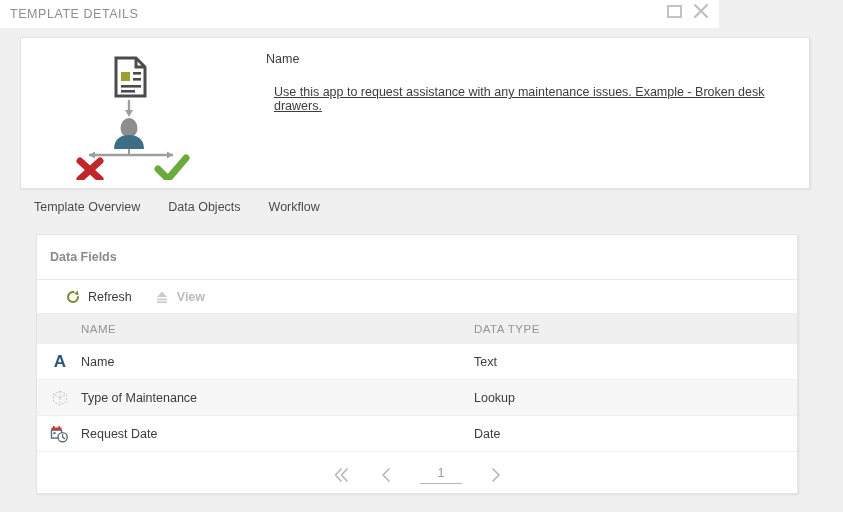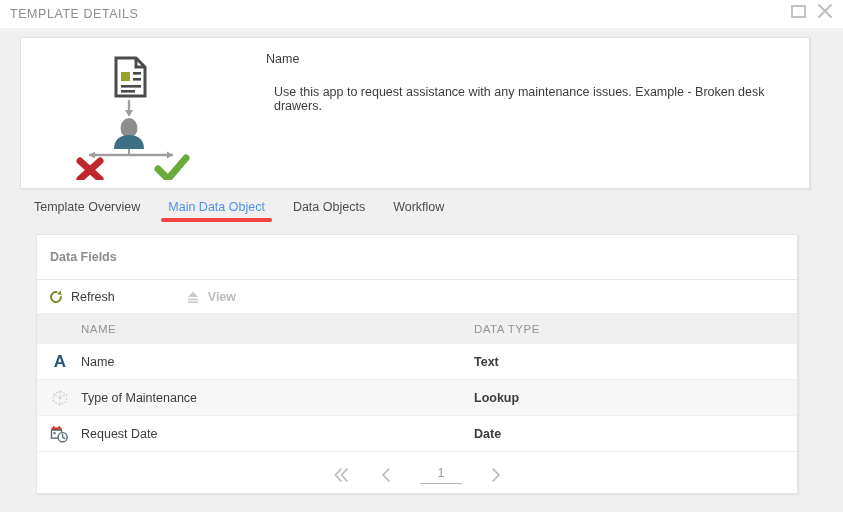--- a/index.html
+++ b/index.html
@@ -10,21 +10,21 @@
     overflow: hidden;
   }
   #app {
     position: relative;
     width: 843px; height: 512px;
     background: #f0f0f0;
   }
   
   .titlebar {
     position: absolute; left: 0; top: 0;
-    width: 843px; height: 28px;
+    width: 719px; height: 28px;
     background: #ffffff;
   }
   .titlebar-text {
     position: absolute; left: 10px; top: 7px;
     font-size: 12.5px; letter-spacing: .55px;
     color: #8e8e8e;
   }
   .win-btns {
     position: absolute; right: 9px; top: 2px;
     display: flex; align-items: center; gap: 10px;
@@ -64,21 +64,21 @@
   }
   .fld-label {
     font-size: 12.5px; color: #3c3c3c;
     margin-bottom: 19px;
   }
   .fld-label.indent { margin-left: 8px; }
   .fld-value {
     font-size: 12.5px; color: #3c3c3c;
     margin-left: 8px; margin-bottom: 19px;
   }
-  .fld-value.last { margin-bottom: 0; }
+  .fld-value.last { margin-bottom: 0; text-decoration: underline; }
 
   
   .tabs {
     position: absolute; left: 20px; top: 168px;
     width: 790px; height: 32px;
     display: flex; align-items: flex-start;
   }
   .tab {
     position: relative;
     font-size: 12.5px; color: #4c4c4c;
@@ -108,22 +108,21 @@
     display: flex; align-items: center;
   }
   .panel-title {
     margin-left: 13px;
     font-size: 12.5px; font-weight: bold; color: #8b8b8b;
   }
   .toolbar {
     height: 33px;
     border-bottom: 1px solid #ececec;
     display: flex; align-items: center;
-    padding-left: 11px;
-    gap: 48px;
+    padding-left: 28px;
   }
   .tool {
     display: flex; align-items: center; gap: 7px;
     margin-right: 22px;
     font-size: 12.5px; color: #3a3a3a;
     cursor: pointer;
   }
   .tool.disabled { color: #bcbcbc; cursor: default; font-weight: bold; }
   .tool-icon { width: 16px; height: 16px; display:block; }
 
@@ -149,21 +148,21 @@
   .row-icon {
     width: 26px; height: 22px;
     margin-right: 8px;
     display: flex; align-items: center; justify-content: center;
     flex: 0 0 26px;
   }
   .glyph-A {
     font-size: 17px; font-weight: bold; color: #2b5876;
     line-height: 1;
   }
-  .cell-type { padding-left: 4px; font-weight: bold; }
+  .cell-type { padding-left: 4px; }
 
   
   .pager {
     height: 46px;
     display: flex; align-items: center; justify-content: center;
     gap: 26px;
   }
   .pg-btn { cursor: pointer; display:block; line-height:0; }
   .pg-input {
     width: 42px; text-align: center;
@@ -231,24 +230,20 @@
 
       <div class="summary-fields">
         <div class="fld-label">Name</div>
         <div class="fld-value last">Use this app to request assistance with any maintenance issues. Example - Broken desk drawers.</div>
       </div>
     </div>
 
     <div class="tabs">
       <div class="tab">
         <span>Template Overview</span>
-      </div>
-      <div class="tab active">
-        <span>Main Data Object</span>
-        <span class="tab-underline"></span>
       </div>
       <div class="tab">
         <span>Data Objects</span>
       </div>
       <div class="tab">
         <span>Workflow</span>
       </div>
     </div>
 
     <div class="panel">

